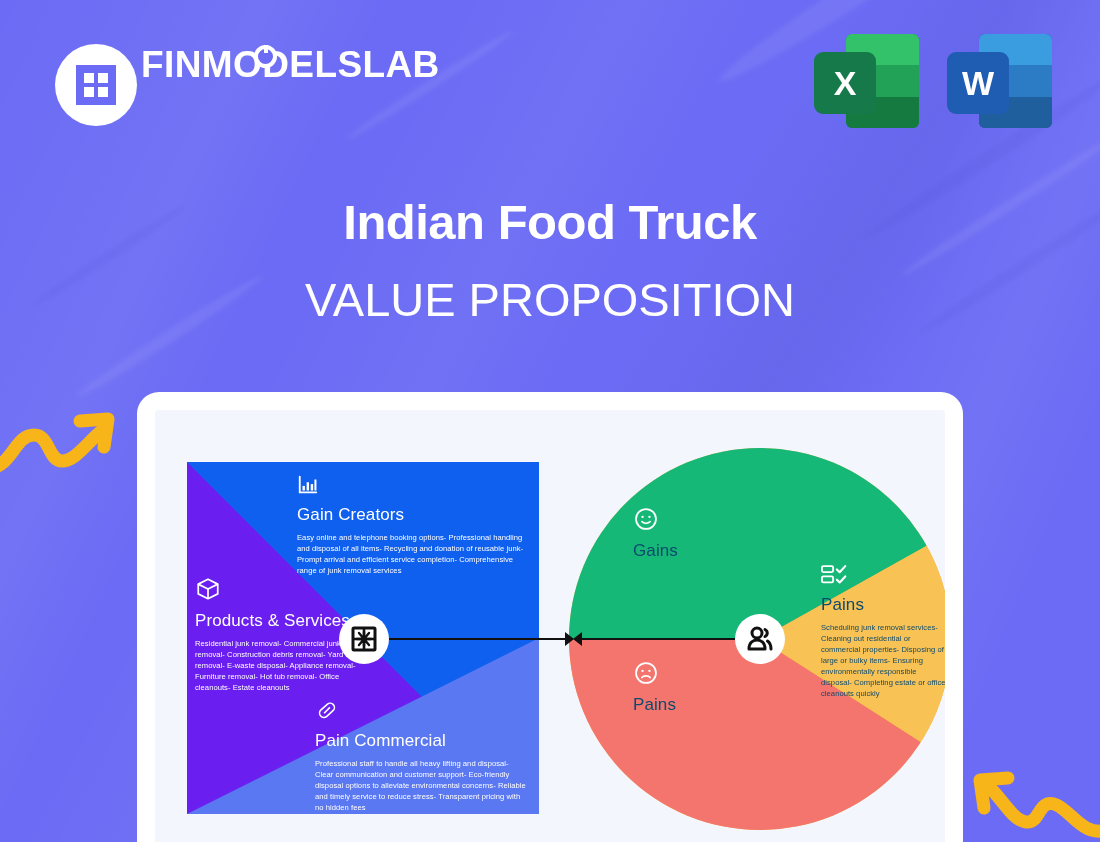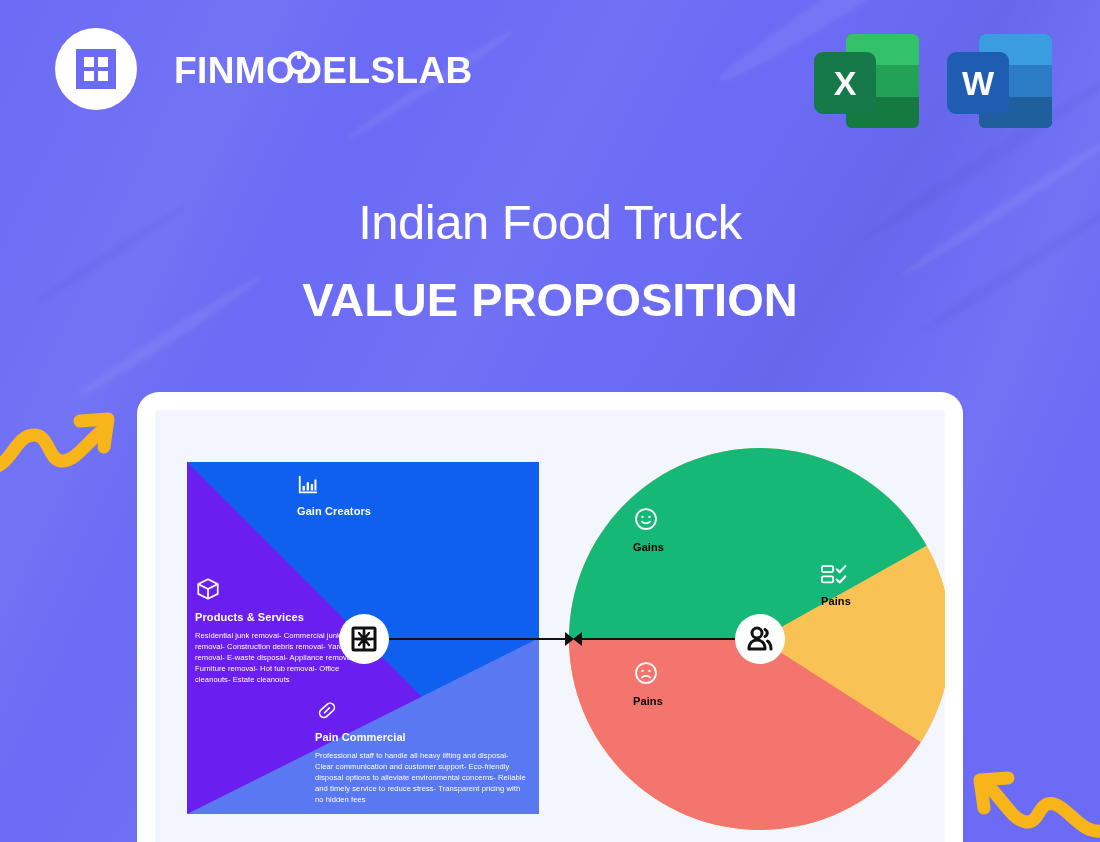--- a/index.html
+++ b/index.html
@@ -25,22 +25,22 @@
     background:rgba(255,255,255,0.07);
     transform:rotate(-33deg);
     border-radius:50%;
     filter:blur(2px);
     pointer-events:none;
   }
   .brush-d { background:rgba(70,70,200,0.10); }
 
   
   .logo-wrap {
-    position:absolute; left:55px; top:28px;
-    display:flex; align-items:center; gap:37px;
+    position:absolute; left:55px; top:44px;
+    display:flex; align-items:flex-start; gap:4px;
   }
   .logo-circle {
     width:82px; height:82px; border-radius:50%;
     background:#ffffff;
     display:flex; align-items:center; justify-content:center;
     flex:none;
   }
   .logo-glyph {
     width:40px; height:40px;
     border:4px solid #6b6bf5;
@@ -99,24 +99,24 @@
   .word .r3 { background:#1f5f9e; }
   .word .tile { background:#1f5db2; }
   .off-icon .row { width:100%; height:100%; }
 
   
   .title-block {
     position:absolute; left:0; right:0; top:196px; text-align:center;
     color:#ffffff;
   }
   .title-main {
-    font-size:49px; font-weight:normal; letter-spacing:-0.5px; line-height:1.1;
+    font-size:49px; font-weight:bold; letter-spacing:-0.5px; line-height:1.1;
   }
   .title-sub {
-    font-size:47px; font-weight:bold; letter-spacing:0px; margin-top:22px;
+    font-size:47px; font-weight:normal; letter-spacing:0px; margin-top:22px;
   }
 
   
   .squiggle { position:absolute; pointer-events:none; }
   .squiggle-left { left:-8px; top:405px; width:130px; height:80px; }
   .squiggle-right { left:962px; top:748px; width:140px; height:94px; }
 
   
   .device {
     position:absolute; left:137px; top:392px;
@@ -149,21 +149,21 @@
   .tri-lightblue {
     position:absolute; left:0; top:0; width:100%; height:100%;
     background:#5a78f2;
     clip-path:polygon(0 100%, 100% 50%, 100% 100%);
   }
   .sq-sec { position:absolute; color:#ffffff; }
   .sq-gain { left:110px; top:12px; width:228px; }
   .sq-prod { left:8px; top:114px; width:172px; }
   .sq-relief { left:128px; top:236px; width:212px; }
   .sec-icon { margin-bottom:9px; display:block; }
-  .sec-title { font-size:11px; font-weight:bold; letter-spacing:0.1px; margin-bottom:7px; }
+  .sec-title { font-size:17px; font-weight:normal; letter-spacing:0.1px; margin-bottom:7px; }
   .sec-body { font-size:7.6px; line-height:1.45; letter-spacing:0.05px; }
 
   
   .vp-circle {
     position:absolute; left:382px; top:10px;
     width:382px; height:382px;
     border-radius:50%;
     overflow:hidden;
     background:#f4b43c;
   }
@@ -177,21 +177,21 @@
     clip-path:polygon(50% 50%, 50% 0, 100% 0, 100% 22%);
   }
   .wedge-red {
     background:#f4756e;
     clip-path:polygon(50% 50%, 0 50%, 0 100%, 100% 100%, 100% 82%);
   }
   .wedge-yellow {
     background:#f9c254;
     clip-path:polygon(50% 50%, 100% 22%, 100% 82%);
   }
-  .circ-sec { position:absolute; color:#000000; }
+  .circ-sec { position:absolute; color:#0c4a6e; }
   .c-gains { left:64px; top:58px; width:190px; }
   .c-jobs  { left:252px; top:116px; width:128px; }
   .c-pains { left:64px; top:212px; width:196px; }
 
   
   .badge {
     position:absolute; width:50px; height:50px; border-radius:50%;
     background:#ffffff; display:flex; align-items:center; justify-content:center;
     z-index:6;
   }
@@ -279,20 +279,21 @@
 
         <div class="sq-sec sq-gain">
           <svg class="sec-icon" width="22" height="22" viewBox="0 0 24 24">
             <path d="M3 3 L3 20 L21 20" stroke="#fff" stroke-width="2" fill="none" stroke-linecap="round"></path>
             <rect x="6" y="13" width="2.6" height="5" fill="#fff"></rect>
             <rect x="10.5" y="9" width="2.6" height="9" fill="#fff"></rect>
             <rect x="15" y="11" width="2.6" height="7" fill="#fff"></rect>
             <rect x="19" y="6" width="2.2" height="12" fill="#fff"></rect>
           </svg>
           <div class="sec-title">Gain Creators</div>
+          <div class="sec-body">Easy online and telephone booking options- Professional handling and disposal of all items- Recycling and donation of reusable junk- Prompt arrival and efficient service completion- Comprehensive range of junk removal services</div>
         </div>
 
         <div class="sq-sec sq-prod">
           <svg class="sec-icon" width="26" height="26" viewBox="0 0 24 24">
             <path d="M12 3 L21 7.5 L12 12 L3 7.5 Z" stroke="#fff" stroke-width="1.6" fill="none" stroke-linejoin="round"></path>
             <path d="M3 7.5 L3 16.5 L12 21 L21 16.5 L21 7.5" stroke="#fff" stroke-width="1.6" fill="none" stroke-linejoin="round"></path>
             <path d="M12 12 L12 21" stroke="#fff" stroke-width="1.6" fill="none"></path>
           </svg>
           <div class="sec-title">Products &amp; Services</div>
           <div class="sec-body">Residential junk removal- Commercial junk removal- Construction debris removal- Yard waste removal- E-waste disposal- Appliance removal- Furniture removal- Hot tub removal- Office cleanouts- Estate cleanouts</div>
@@ -325,20 +326,21 @@
         </div>
 
         <div class="circ-sec c-jobs">
           <svg class="sec-icon" width="28" height="22" viewBox="0 0 30 22">
             <rect x="1" y="1.5" width="12" height="6.4" rx="1.6" stroke="#fff" stroke-width="2" fill="none"></rect>
             <rect x="1" y="12.5" width="12" height="6.4" rx="1.6" stroke="#fff" stroke-width="2" fill="none"></rect>
             <path d="M17 5 L20 8 L26 1.5" stroke="#fff" stroke-width="2.3" fill="none" stroke-linecap="round" stroke-linejoin="round"></path>
             <path d="M17 16 L20 19 L26 12.5" stroke="#fff" stroke-width="2.3" fill="none" stroke-linecap="round" stroke-linejoin="round"></path>
           </svg>
           <div class="sec-title">Pains</div>
+          <div class="sec-body">Scheduling junk removal services- Cleaning out residential or commercial properties- Disposing of large or bulky items- Ensuring environmentally responsible disposal- Completing estate or office cleanouts quickly</div>
         </div>
 
         <div class="circ-sec c-pains">
           <svg class="sec-icon" width="26" height="26" viewBox="0 0 24 24">
             <circle cx="12" cy="12" r="9.2" stroke="#fff" stroke-width="1.6" fill="none"></circle>
             <circle cx="8.8" cy="10" r="1.1" fill="#fff"></circle>
             <circle cx="15.2" cy="10" r="1.1" fill="#fff"></circle>
             <path d="M8.2 16.2 C 9.8 14, 14.2 14, 15.8 16.2" stroke="#fff" stroke-width="1.6" fill="none" stroke-linecap="round"></path>
           </svg>
           <div class="sec-title">Pains</div>

